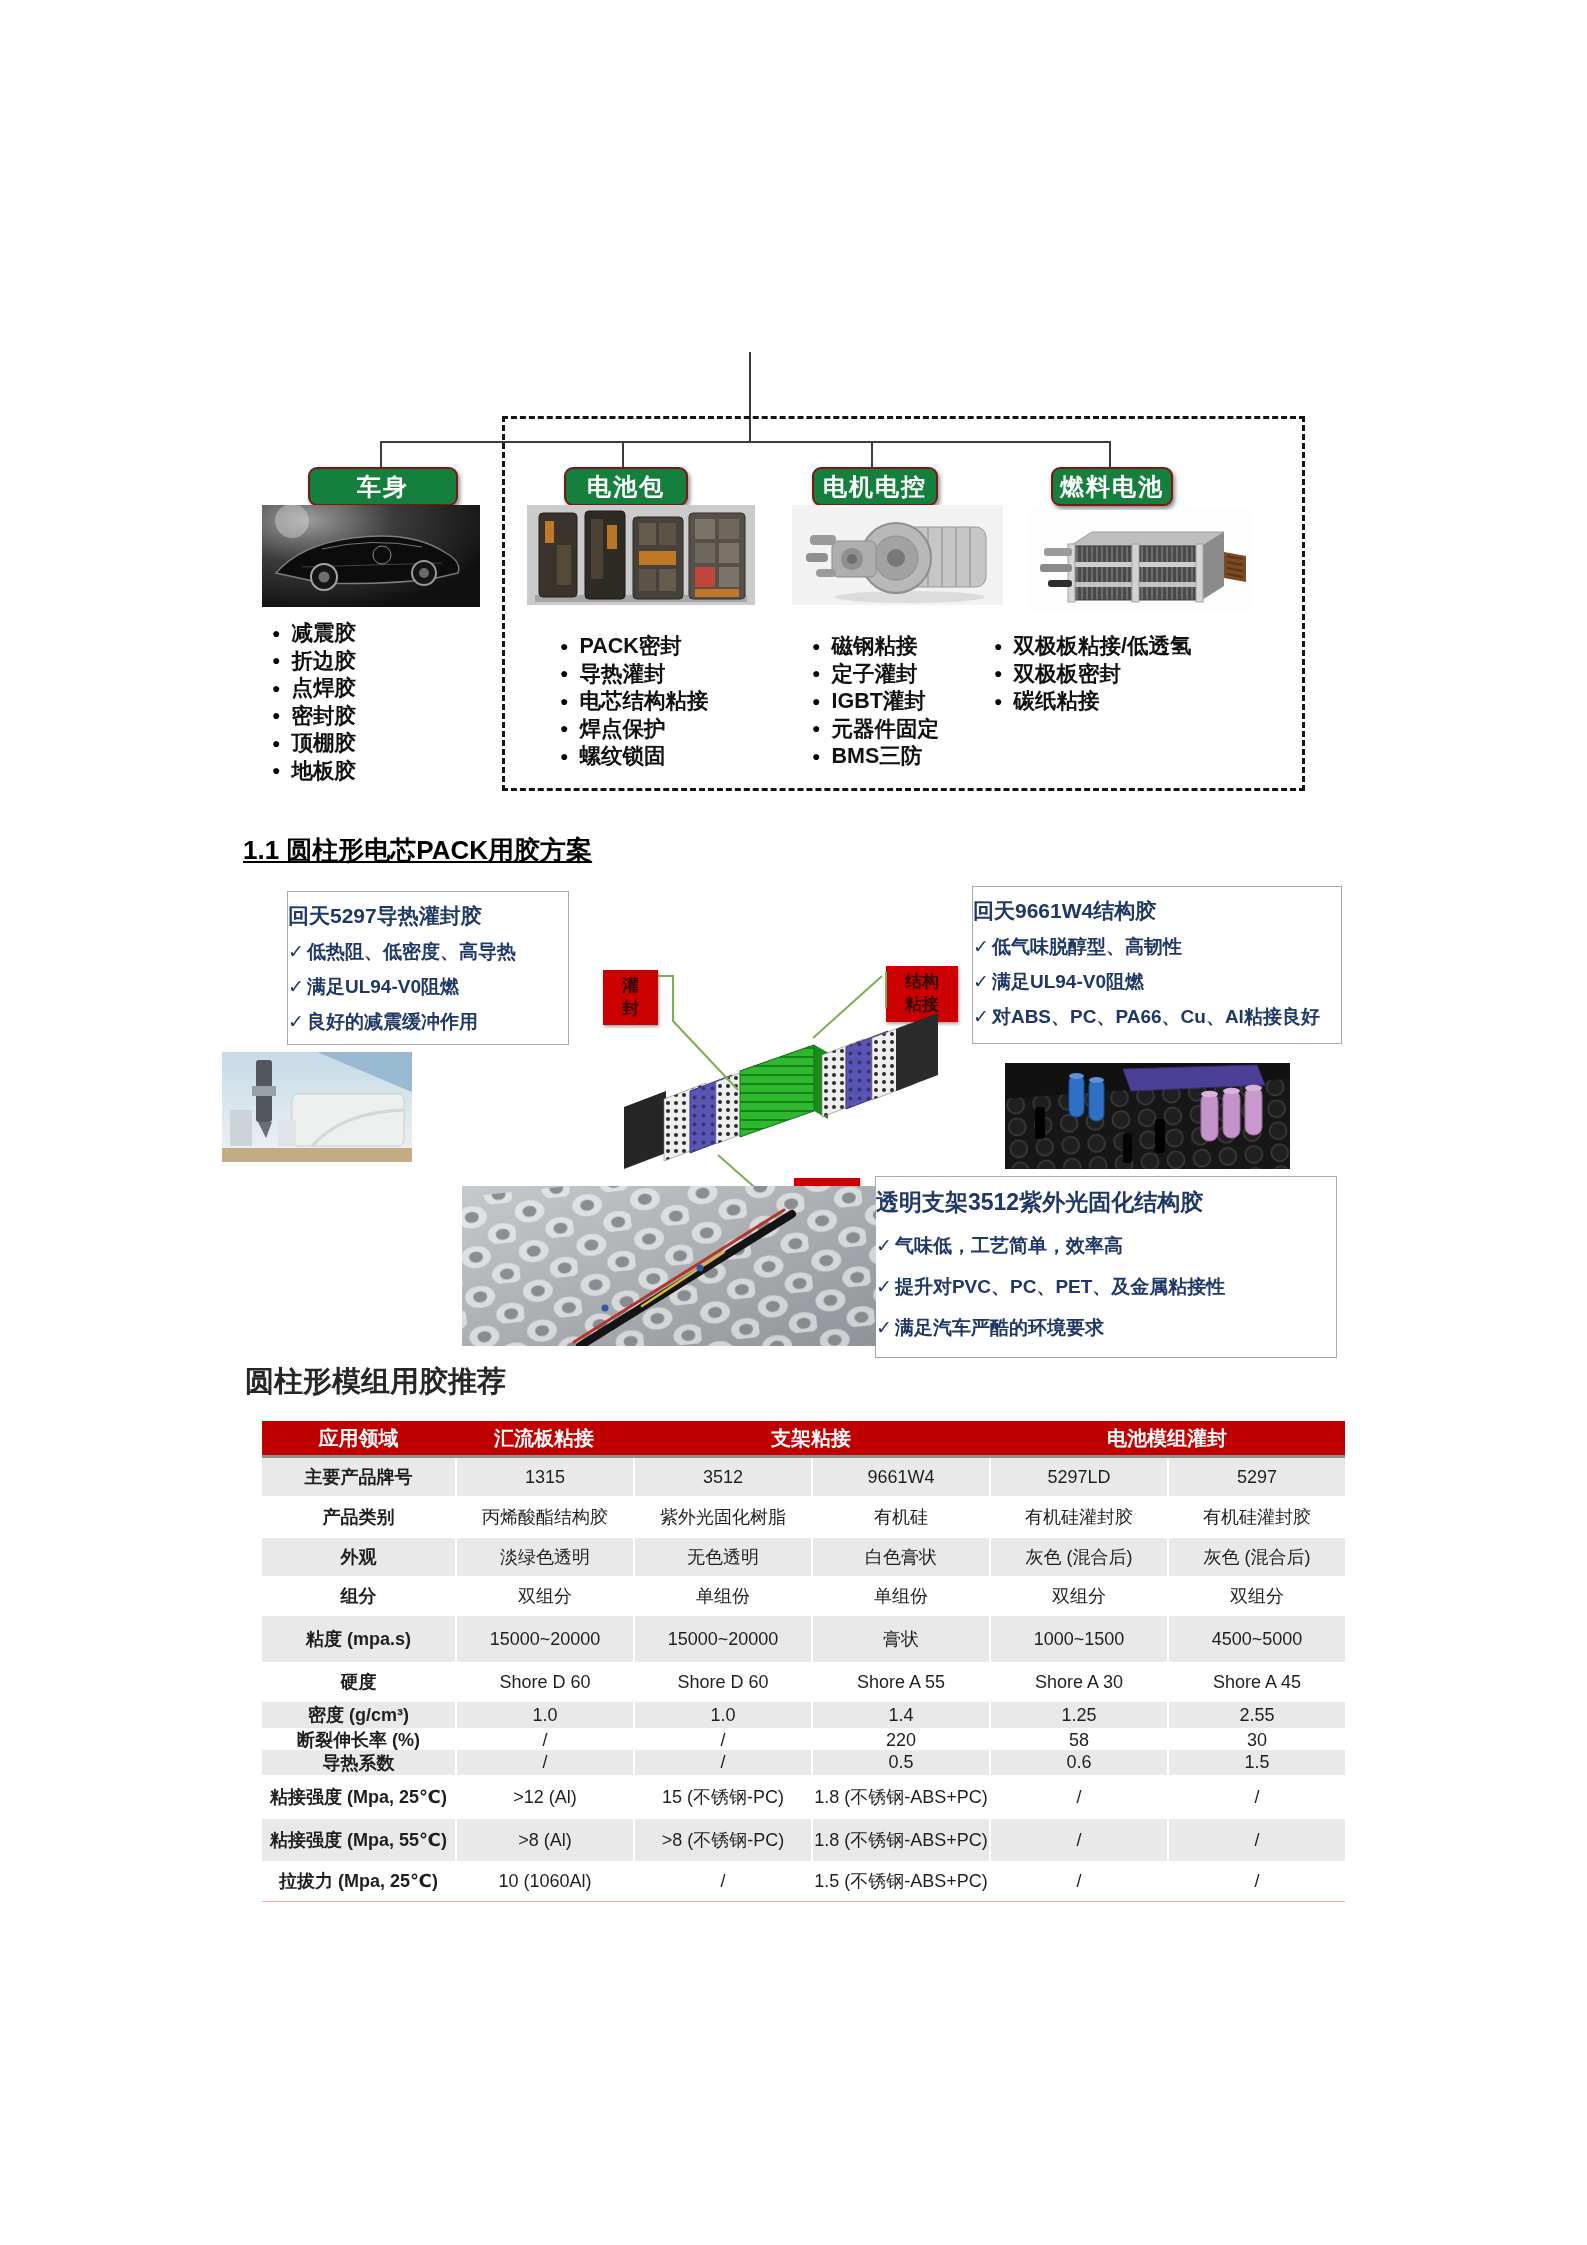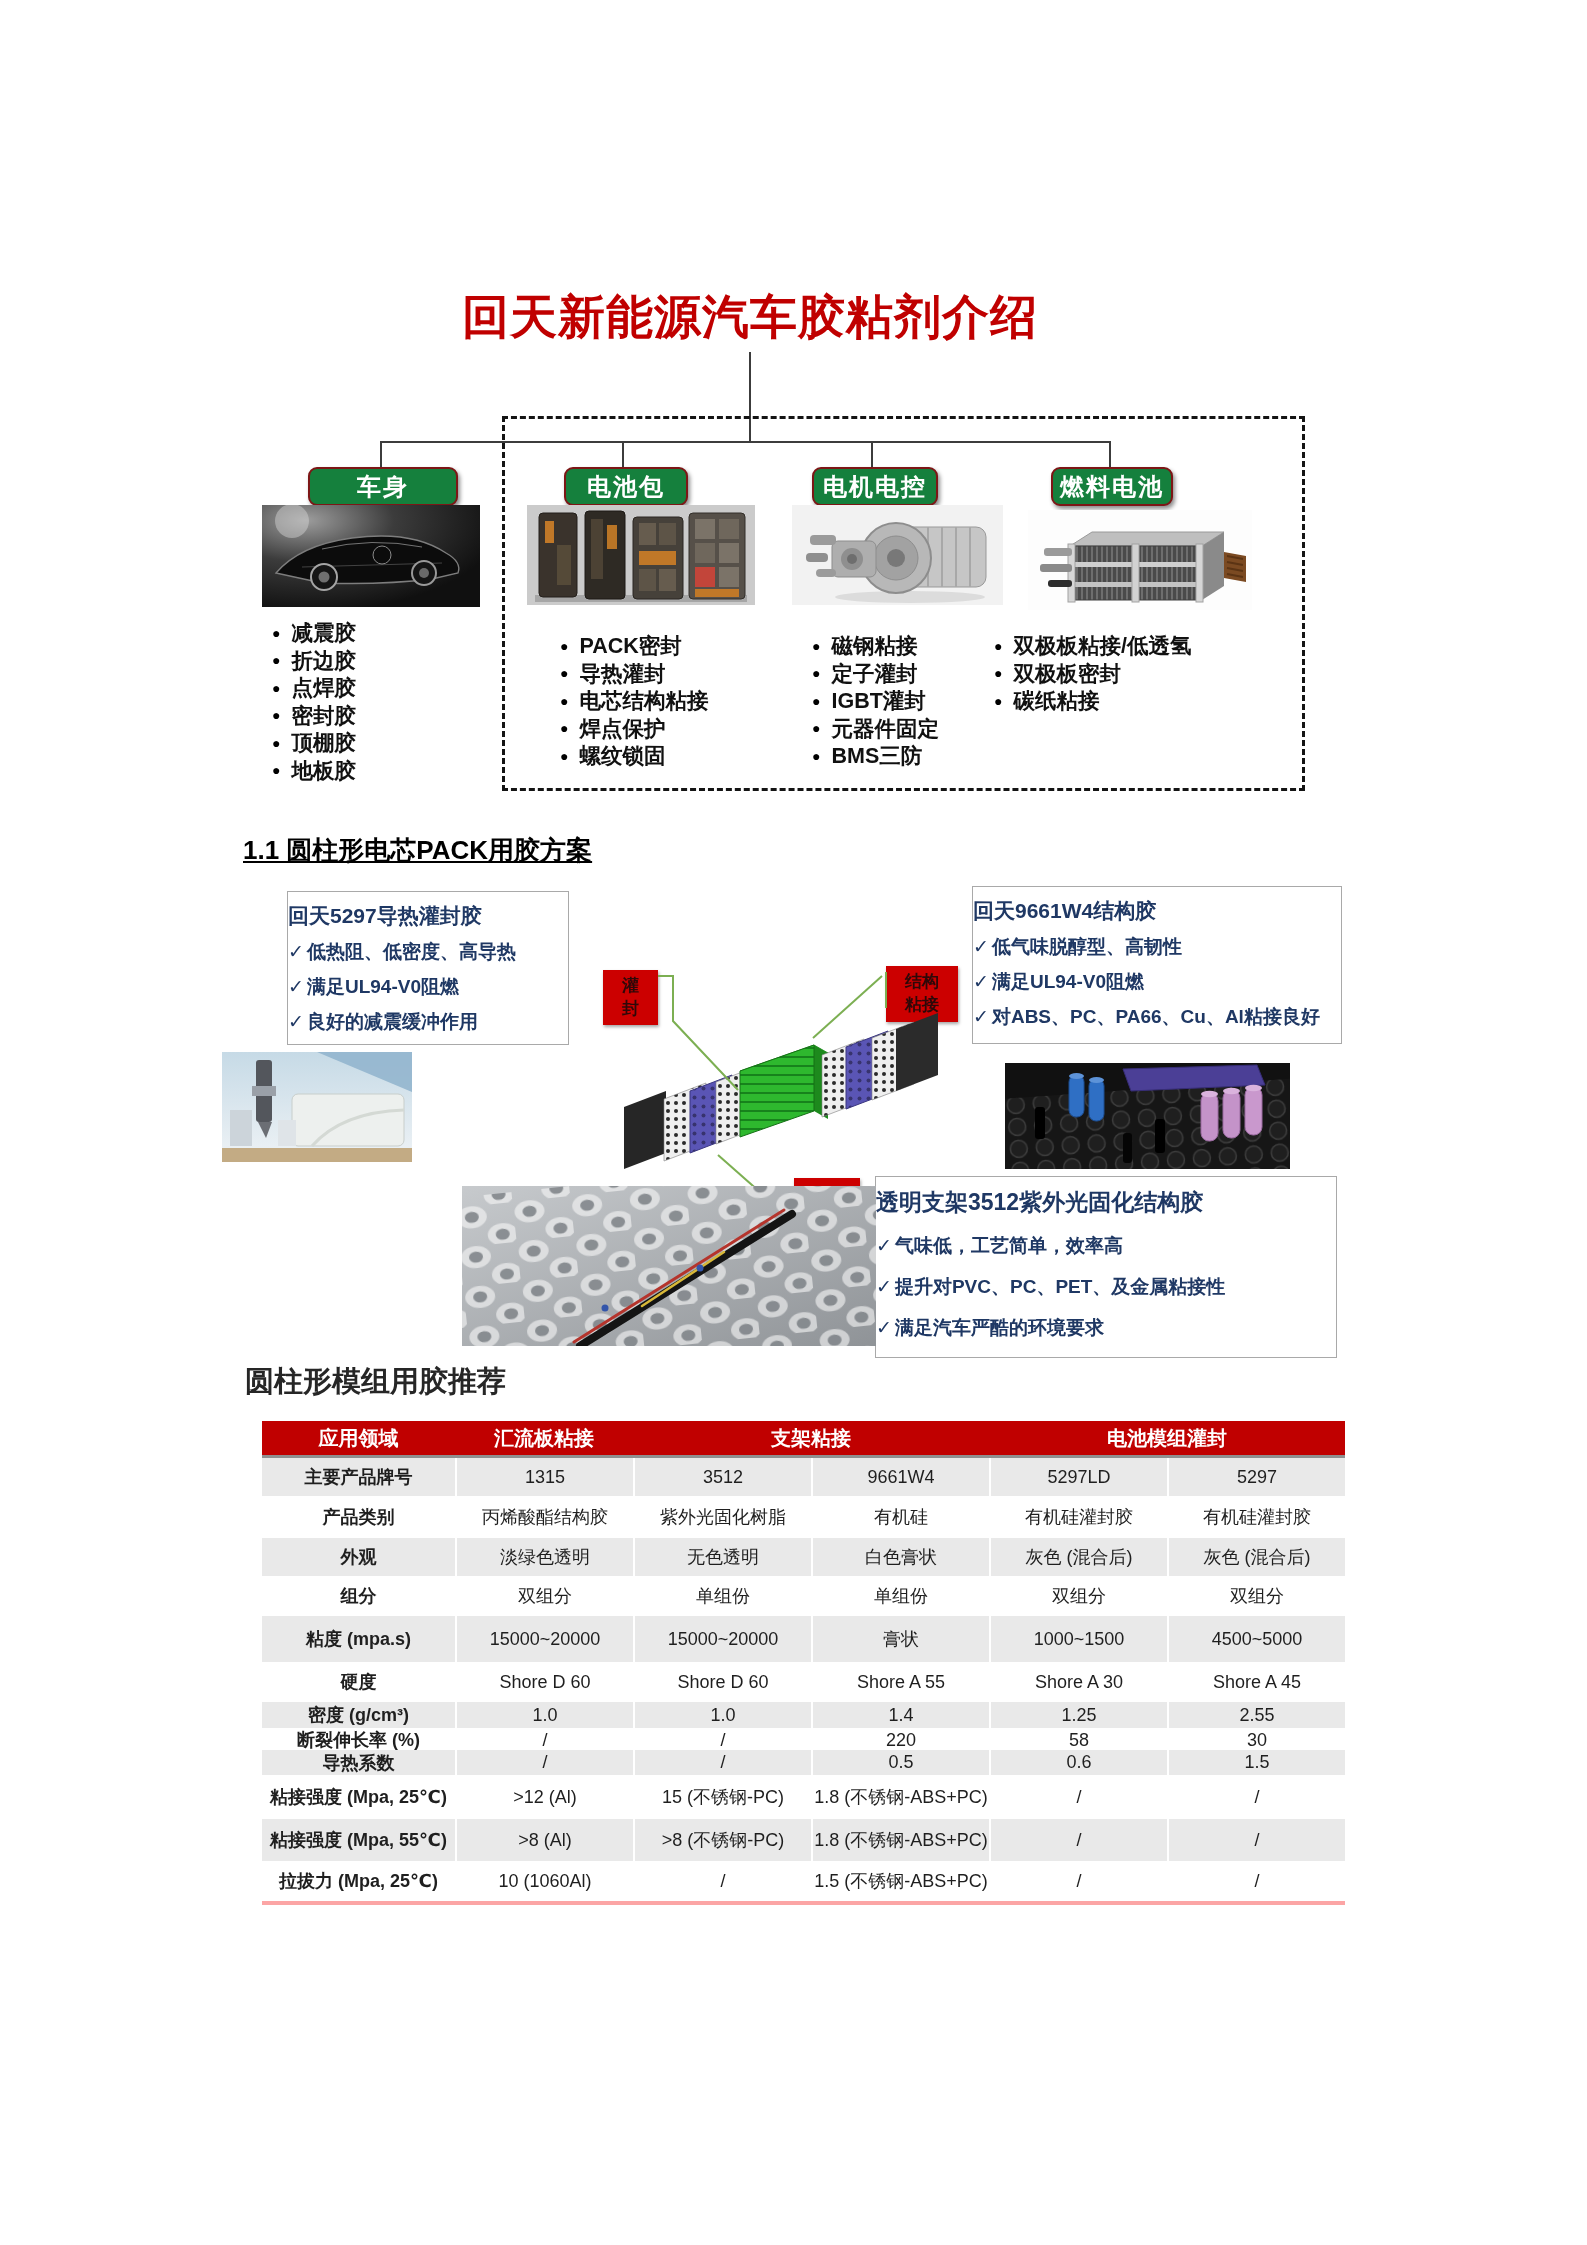--- a/index.html
+++ b/index.html
@@ -33,33 +33,32 @@
     box-shadow:1px 2px 3px rgba(0,0,0,.35);}
   .photo{display:block;}
 
   
   .tbl-title{font-size:29px;font-weight:800;color:#262626;white-space:nowrap;}
   .spec-table{width:1083px;}
   .thead{display:grid;grid-template-columns:193px 178px 178px 178px 178px 178px;height:34px;
     background:#C00000;border-bottom:3px solid #8f8f8f;}
   .thcell{color:#fff;font-size:20px;font-weight:800;display:flex;align-items:center;justify-content:center;}
   .span2{grid-column:span 2;}
-  .tbody{border-bottom:4px solid #fca5a5;}
+  .tbody{border-bottom:1px solid #fca5a5;}
   .trow{display:grid;grid-template-columns:193px 178px 178px 178px 178px 178px;}
   .trow.stripe{background:#E9E9E9;}
   .tcell{display:flex;align-items:center;justify-content:center;font-size:18px;color:#1f1f1f;
     white-space:nowrap;border-left:2px solid #fff;}
   .tcell:first-child{border-left:none;font-weight:600;}
 </style>
 </head>
 <body>
 
 <div class="page">
 
-  <div class="abs page-title">回天新能源汽车胶粘剂介绍</div>
 
   <div class="abs vline" style="left:749px;top:352px;height:90px;"></div>
   <div class="abs hline" style="left:381px;top:441px;width:729px;"></div>
   <div class="abs vline" style="left:380px;top:441px;height:27px;"></div>
   <div class="abs vline" style="left:622px;top:441px;height:27px;"></div>
   <div class="abs vline" style="left:871px;top:441px;height:27px;"></div>
   <div class="abs vline" style="left:1109px;top:441px;height:27px;"></div>
 
   <div class="abs dashed-box" style="left:502px;top:416px;width:797px;height:369px;"></div>
 

